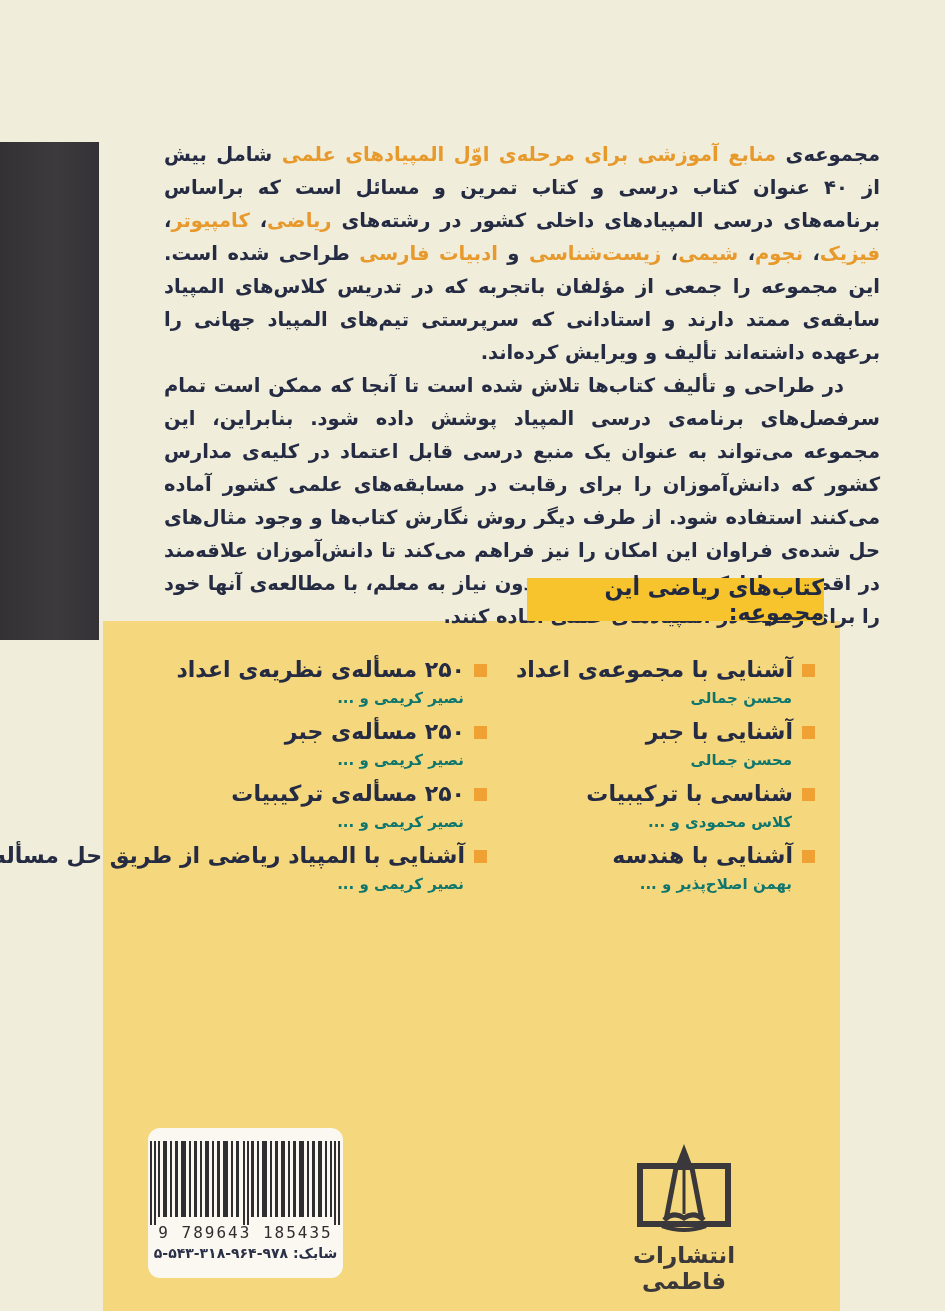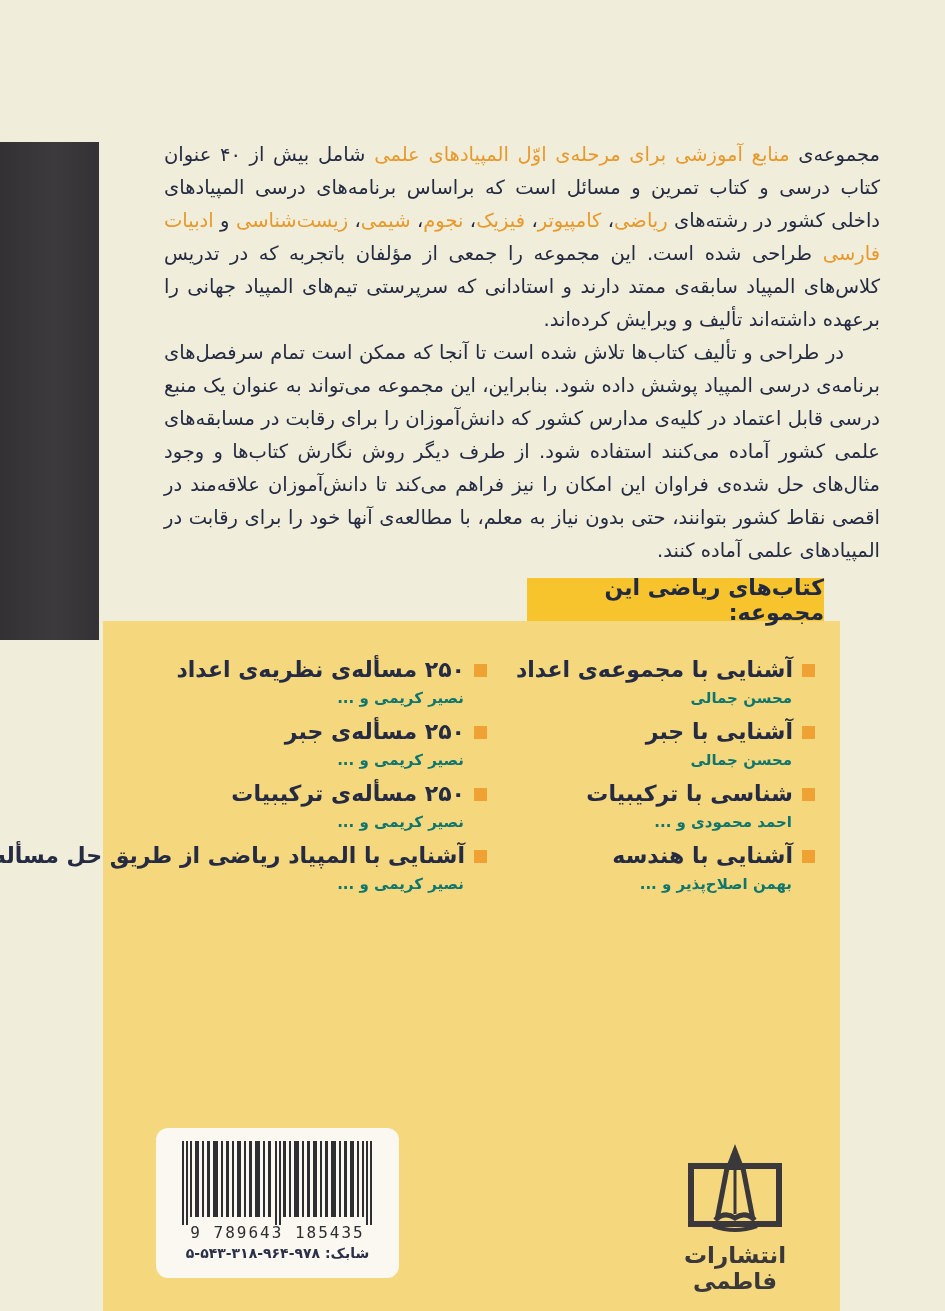--- a/index.html
+++ b/index.html
@@ -27,21 +27,21 @@
     background:#F7C42D;
     display:flex; align-items:center; justify-content:center;
   }
   .heading-box .heading-text {
     font-size:22px; font-weight:bold; color:#222A42; direction:rtl;
     letter-spacing:0;
   }
   .intro {
     position:absolute; top:138px; right:65px; width:716px;
     direction:rtl; text-align:justify;
-    font-size:19.5px; font-weight:normal; color:#242B42;
+    font-size:19.5px; font-weight:bold; color:#242B42;
     line-height:33px;
   }
   .intro p { margin:0; }
   .intro p.indent { text-indent:36px; }
   .hl { color:#E8992C; }
 
   .book-col { position:absolute; direction:rtl; }
   .col-right { top:655px; right:130px; width:270px; }
   .col-left  { top:655px; right:458px; width:382px; }
   .book { margin-bottom:6px; }
@@ -52,39 +52,39 @@
   }
   .bullet {
     width:13px; height:13px; background:#EFA233; flex:none;
   }
   .book-author {
     font-size:15px; font-weight:bold; color:#0f766e;
     line-height:26px; padding-right:23px; white-space:nowrap;
   }
 
   .barcode-label {
-    position:absolute; left:156px; top:1128px;
-    width:243px; height:150px;
+    position:absolute; left:148px; top:1128px;
+    width:195px; height:150px;
     background:#FAF8F0; border-radius:12px;
     display:flex; flex-direction:column; align-items:center;
     padding-top:13px; box-sizing:border-box;
   }
   .barcode-digits {
     font-family:"DejaVu Sans Mono", monospace;
     font-size:16px; color:#2F2E31; letter-spacing:2px;
     margin-top:-2px;
   }
   .isbn-line {
     direction:rtl; font-size:14px; font-weight:bold; color:#2A3048;
     margin-top:3px;
     text-align:right;
   }
 
   .publisher {
-    position:absolute; left:657px; top:1140px; width:156px;
+    position:absolute; left:606px; top:1140px; width:156px;
     text-align:center;
   }
   .publisher-name {
     direction:rtl; font-size:23px; font-weight:bold; color:#3A383A;
     margin-top:2px; letter-spacing:-1px;
   }
 </style>
 </head>
 <body>
 
@@ -116,21 +116,21 @@
           <span class="bullet"></span>
           <span>آشنایی با جبر</span>
         </div>
       <div class="book-author">محسن جمالی</div>
     </div>
     <div class="book">
       <div class="book-title-row">
           <span class="bullet"></span>
           <span>شناسی با ترکیبیات</span>
         </div>
-      <div class="book-author">احمد محمودی و ...</div>
+      <div class="book-author">کلاس محمودی و ...</div>
     </div>
     <div class="book">
       <div class="book-title-row">
           <span class="bullet"></span>
           <span>آشنایی با هندسه</span>
         </div>
       <div class="book-author">بهمن اصلاح‌پذیر و ...</div>
     </div>
   </div>
 

